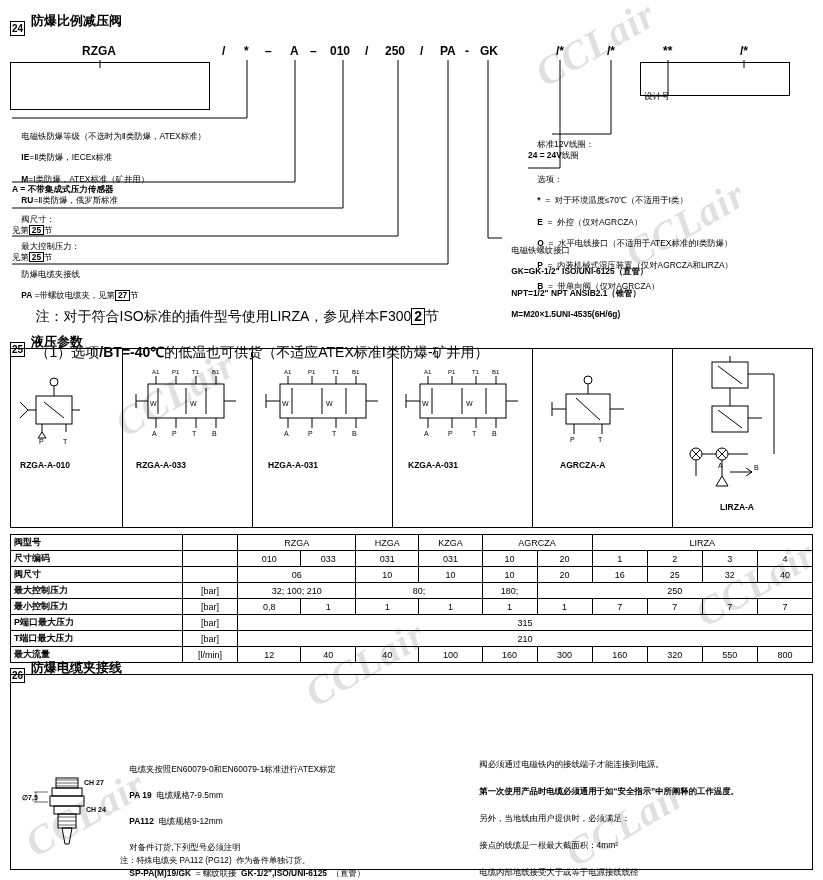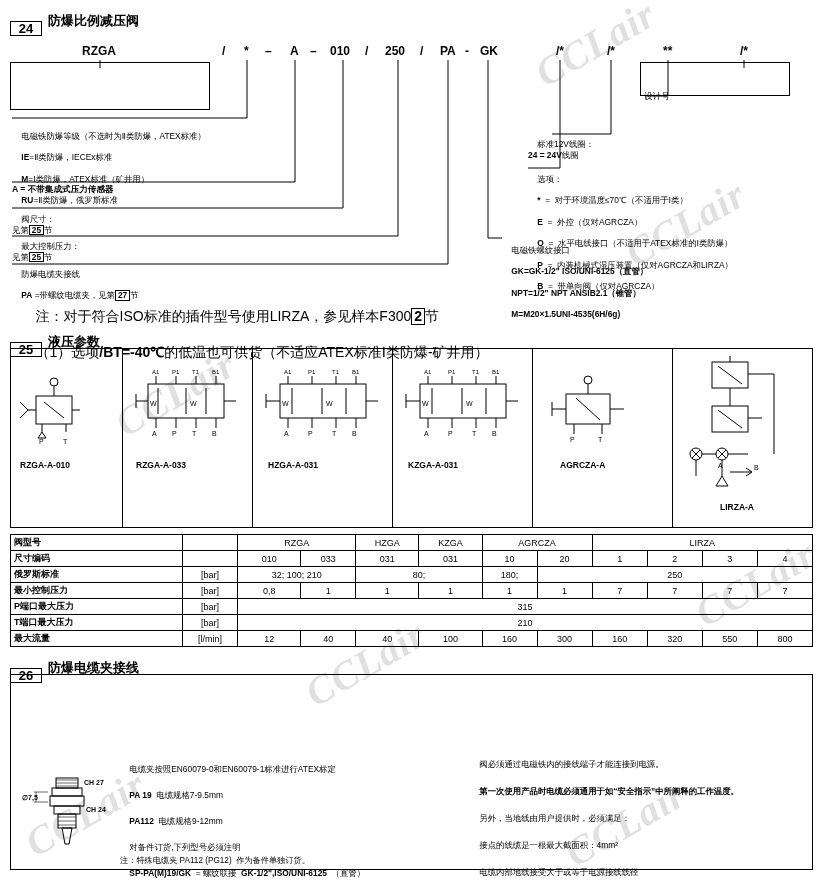--- a/index.html
+++ b/index.html
@@ -26,23 +26,23 @@
     opacity:.55;
     transform:rotate(-30deg);
     white-space:nowrap;
     pointer-events:none;
     letter-spacing:1px;
   }
 
   
   .sec-head { position:absolute; display:flex; align-items:center; gap:6px; }
   .sec-num {
-    border:1px solid #000; width:32px; height:15px;
+    border:1px solid #000; width:15px; height:15px;
     display:flex; align-items:center; justify-content:center;
-    font-size:13px; font-weight:bold; line-height:1;margin-top:16px;
+    font-size:10px; font-weight:bold; line-height:1;margin-top:16px;
   }
   .sec-title { font-size:13px; font-weight:bold; }
 
   .boxline { position:absolute; border:1px solid #000; }
   .vline { position:absolute; background:#000; width:1px; }
 
   .txt { position:absolute; white-space:pre; line-height:1.28; }
   .b { font-weight:bold; }
 
   .minibox {
@@ -342,21 +342,34 @@
       <td class="b">031</td>
       <td class="b">031</td>
       <td class="b">10</td>
       <td class="b">20</td>
       <td class="b">1</td>
       <td class="b">2</td>
       <td class="b">3</td>
       <td class="b">4</td>
     </tr>
     <tr>
-      <td class="lab">俄罗斯标准</td>
+      <td class="lab">阀尺寸</td>
+      <td class="unit"></td>
+      <td colspan="2">06</td>
+      <td>10</td>
+      <td>10</td>
+      <td>10</td>
+      <td>20</td>
+      <td>16</td>
+      <td>25</td>
+      <td>32</td>
+      <td>40</td>
+    </tr>
+    <tr>
+      <td class="lab">最大控制压力</td>
       <td class="unit">[bar]</td>
       <td colspan="2">32; 100; 210</td>
       <td colspan="2">80;</td>
       <td>180;</td>
       <td colspan="5">250</td>
     </tr>
     <tr>
       <td class="lab">最小控制压力</td>
       <td class="unit">[bar]</td>
       <td>0,8</td>

